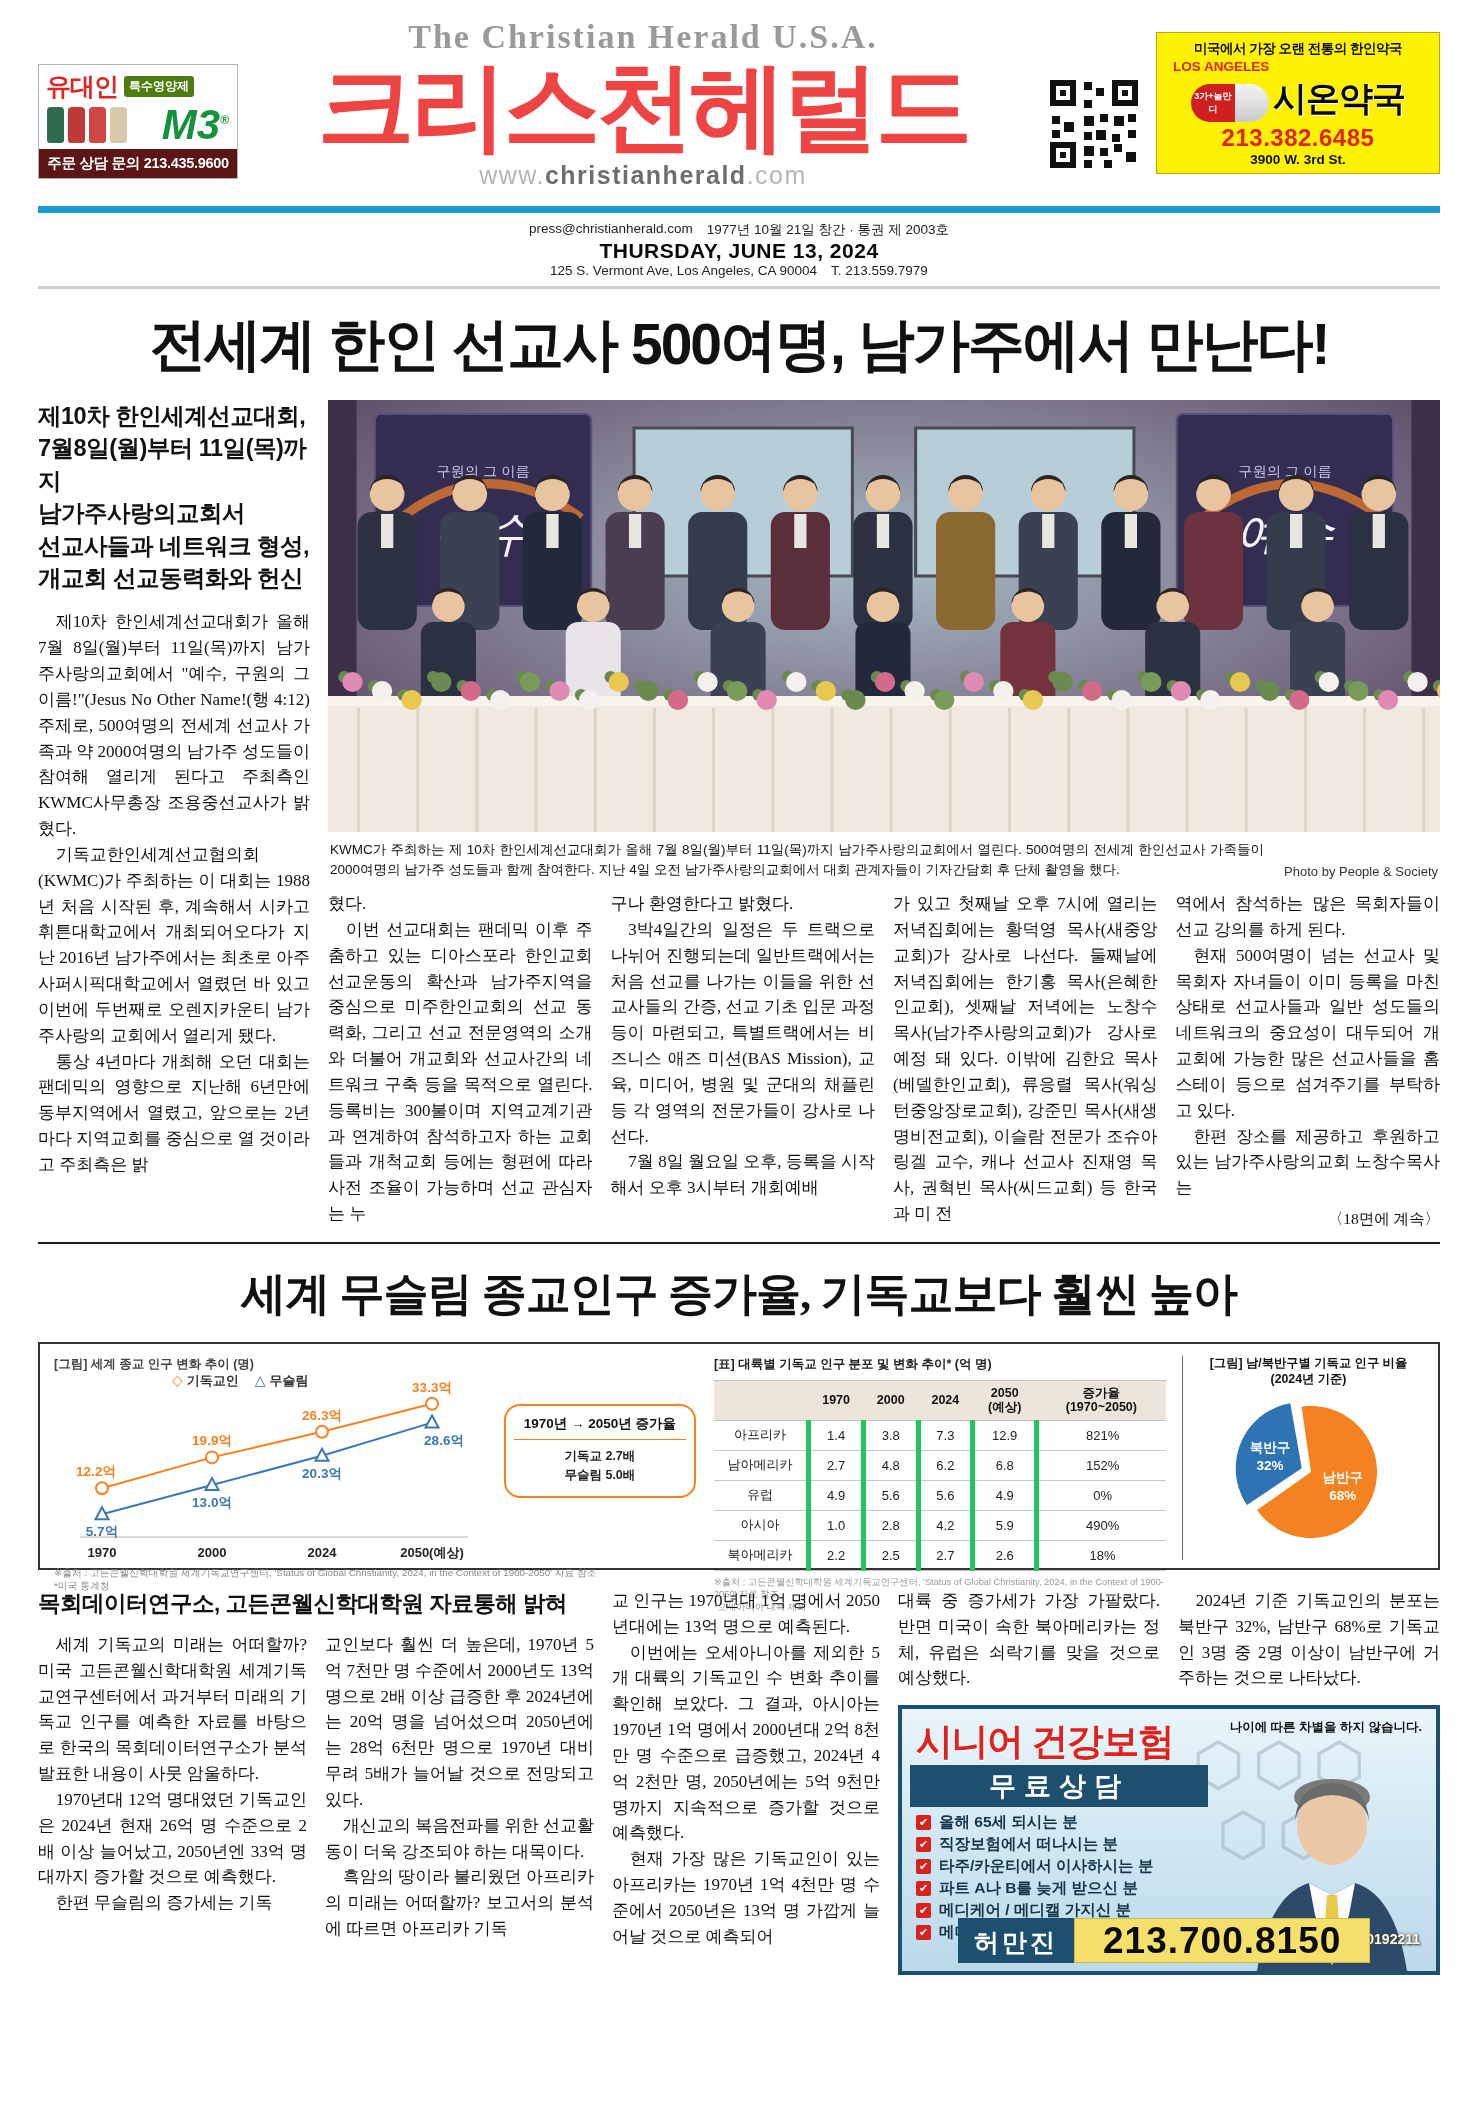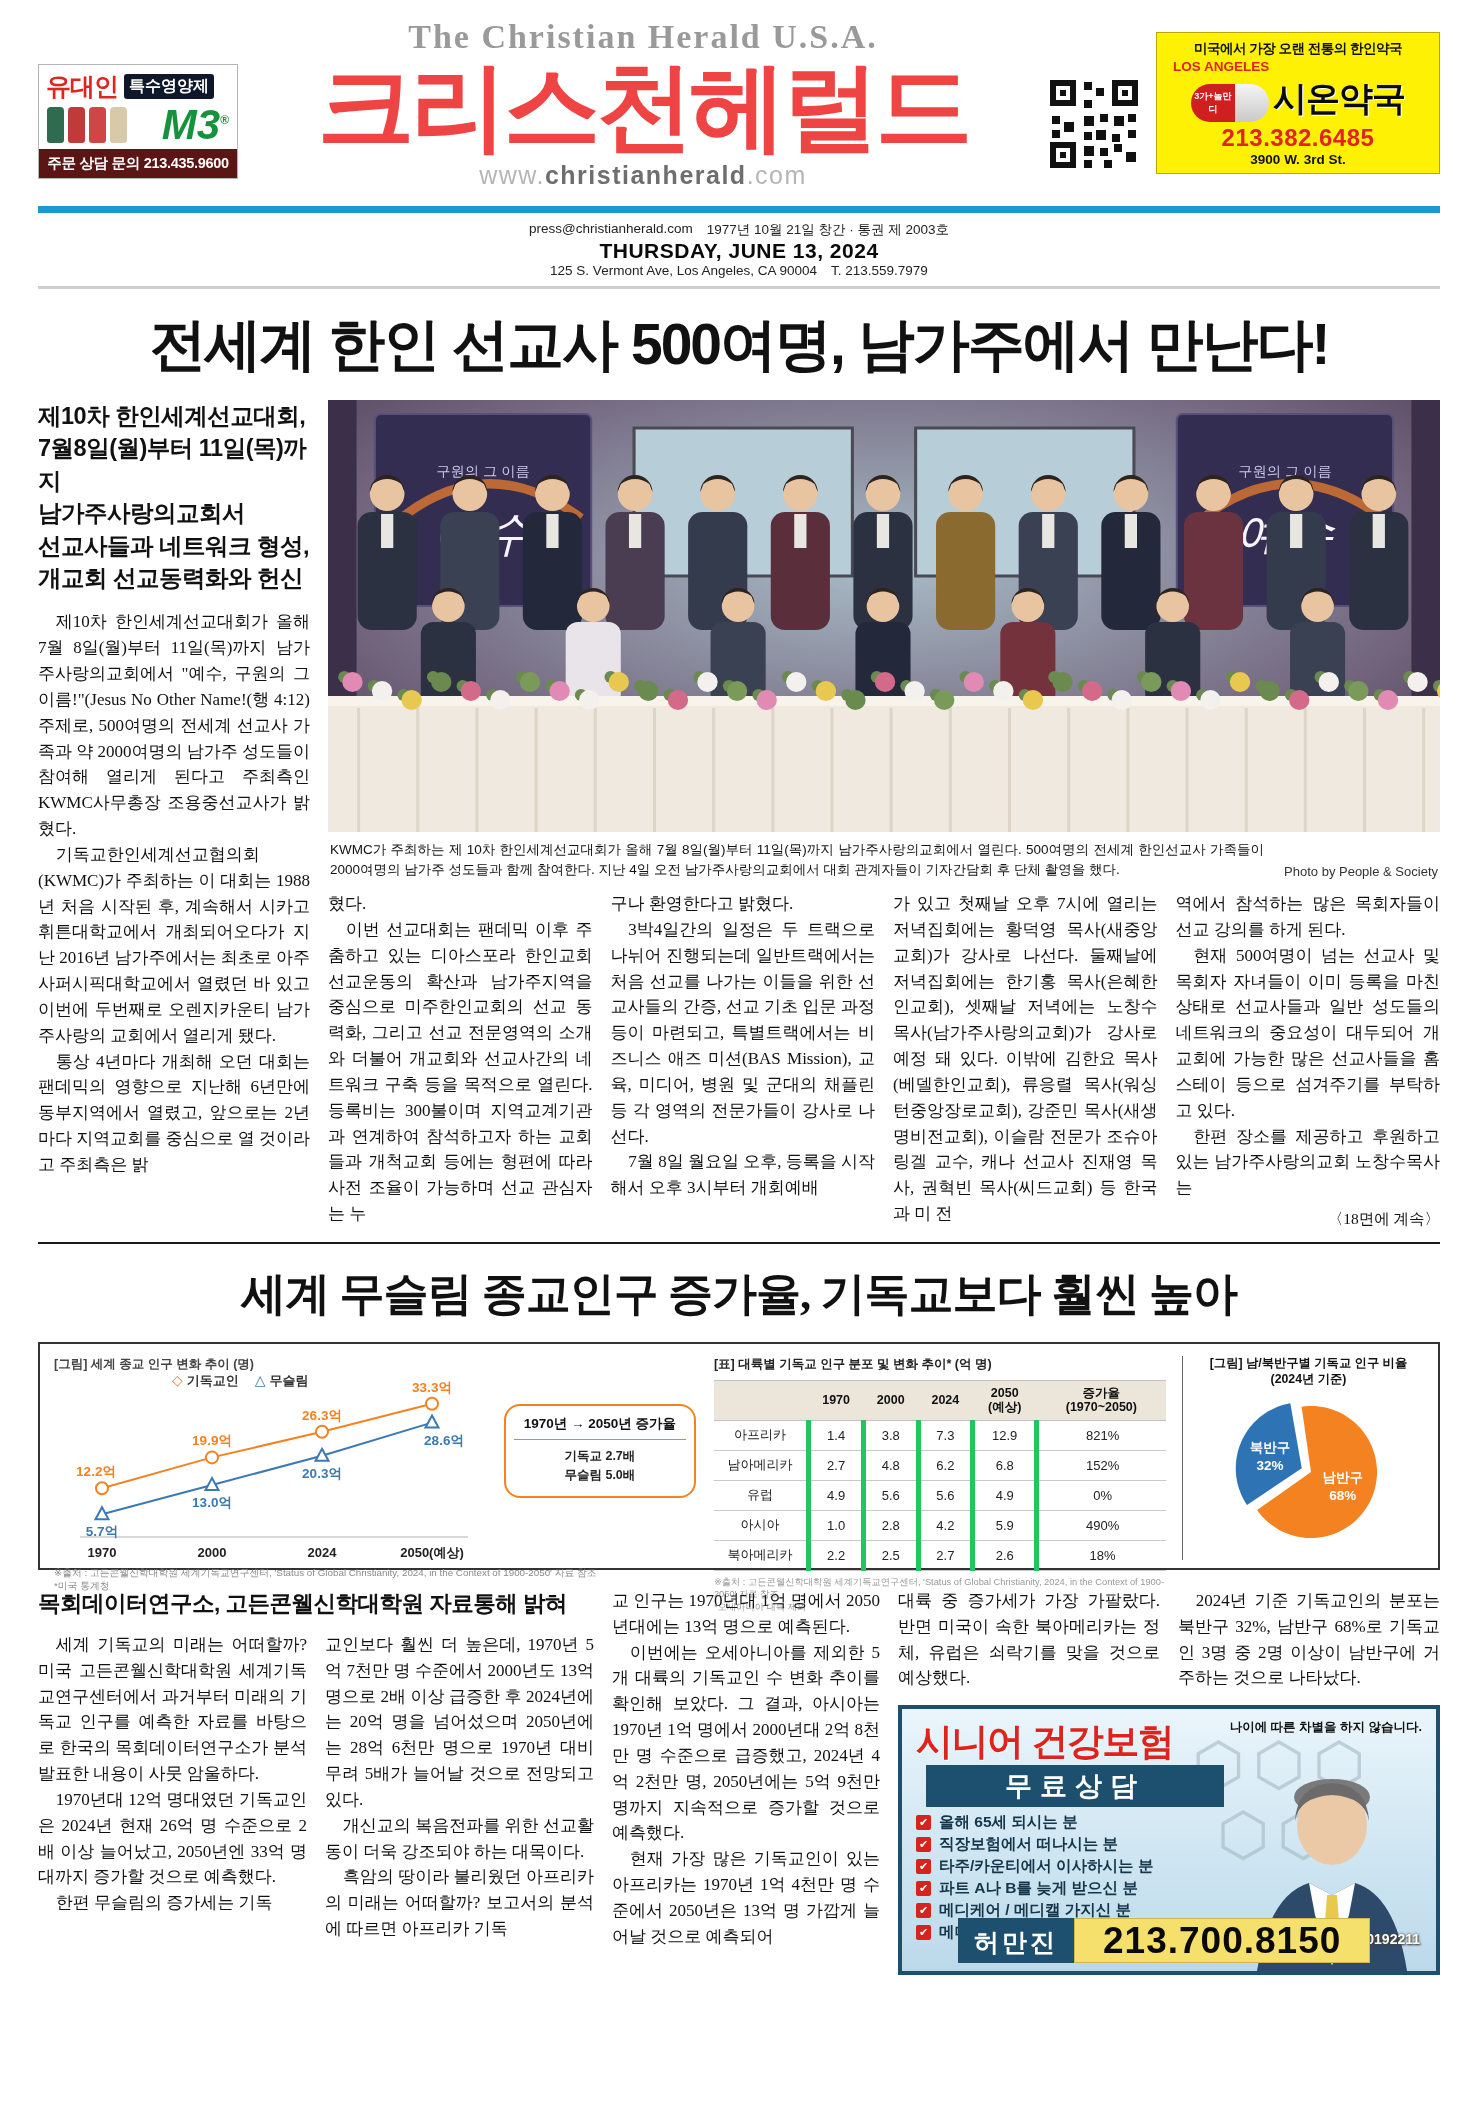--- a/index.html
+++ b/index.html
@@ -5,21 +5,21 @@
   * { box-sizing: border-box; }
   body { margin:0; background:#e8e8e8; }
   .page { width:1478px; height:2123px; margin:0 auto; background:#fff; overflow:hidden;
           padding:0 38px; font-family:"Liberation Serif","DejaVu Serif",serif; color:#111; position:relative; }
 
   
   .header { display:flex; margin-top:18px; align-items:flex-start; }
   .la { width:200px; margin-top:46px; border:1px solid #b5b5b5; font-family:"Liberation Sans","DejaVu Sans",sans-serif; flex:none; }
   .la-top { display:flex; align-items:center; gap:6px; padding:5px 7px 0; }
   .la-head { color:#e02520; font-weight:900; font-size:25px; letter-spacing:-1px; }
-  .la-sub { background:#0f172a; color:#fff; font-weight:700; font-size:16px; padding:2px 5px; border-radius:3px; white-space:nowrap; }
+  .la-sub { background:#4d7c0f; color:#fff; font-weight:700; font-size:12px; padding:2px 5px; border-radius:3px; white-space:nowrap; }
   .la-mid { display:flex; align-items:flex-end; gap:4px; padding:4px 8px 6px; }
   .bottle { width:17px; height:36px; border-radius:4px 4px 3px 3px; }
   .la-m3 { margin-left:auto; color:#16923c; font-weight:900; font-size:42px; line-height:0.85; font-style:italic; }
   .la-m3 sup { font-size:12px; font-style:normal; }
   .la-bar { background:#5c1515; color:#fff; font-weight:700; font-size:14.5px; text-align:center; padding:5px 2px; letter-spacing:-0.3px; }
 
   .masthead { flex:1; text-align:center; padding:0 6px; }
   .m-en { font-family:"Liberation Serif","DejaVu Serif",serif; font-weight:700; font-size:34px; color:#9a9a9a; letter-spacing:2px; }
   .m-ko { font-family:"Liberation Sans","DejaVu Sans",sans-serif; font-weight:700; font-size:97px; letter-spacing:-4px; line-height:1.02; color:#ef4444; margin-top:2px; }
   .m-web { font-family:"Liberation Sans","DejaVu Sans",sans-serif; font-size:25px; color:#b5b5b5; letter-spacing:1.5px; margin-top:4px; }
@@ -104,21 +104,21 @@
   .b-col3 { width:268px; flex:none; }
   .b-right { flex:1; min-width:0; }
   .b-right-cols { display:flex; gap:18px; }
 
   
   .senior-ad { margin-top:14px; position:relative; height:270px; border:4px solid #1d4f6e;
                background:linear-gradient(180deg,#eaf5fb 0%,#cfe6f2 55%,#bcd9ea 100%);
                font-family:"Liberation Sans","DejaVu Sans",sans-serif; overflow:hidden; }
   .sa-hex { position:absolute; left:290px; top:20px; color:#9fb4be; font-size:60px; letter-spacing:8px; opacity:0.55; }
   .sa-title { position:absolute; top:8px; left:14px; color:#e0211c; font-weight:900; font-size:37px; letter-spacing:-1.5px; text-shadow:1px 1px 0 #fff; }
-  .sa-sub { position:absolute; top:56px; left:24px; width:298px; background:#1d4f6e; color:#fff; font-weight:900; font-size:27px;
+  .sa-sub { position:absolute; top:56px; left:8px; width:298px; background:#1d4f6e; color:#fff; font-weight:900; font-size:27px;
             text-align:center; padding:3px 0; letter-spacing:8px; }
   .sa-list { position:absolute; top:102px; left:14px; margin:0; padding:0; list-style:none; }
   .sa-list li { display:flex; align-items:center; gap:8px; color:#14354a; font-weight:800; font-size:15.5px; line-height:1.42; }
   .sa-check { width:15px; height:15px; background:#d6231e; color:#fff; font-size:11px; display:inline-flex; align-items:center;
               justify-content:center; border-radius:2px; flex:none; }
   .sa-disclaimer { position:absolute; top:10px; right:14px; font-weight:800; font-size:12.5px; color:#111; }
   .sa-person { position:absolute; right:2px; bottom:0; width:205px; height:208px; }
   .sa-lic { position:absolute; right:16px; bottom:24px; color:#fffbe8; font-weight:900; font-size:14px;
             text-shadow:0 0 3px #444, 1px 1px 2px #444; }
   .sa-bottomrow { position:absolute; left:8px; bottom:8px; display:flex; align-items:stretch;padding-left:48px; }

